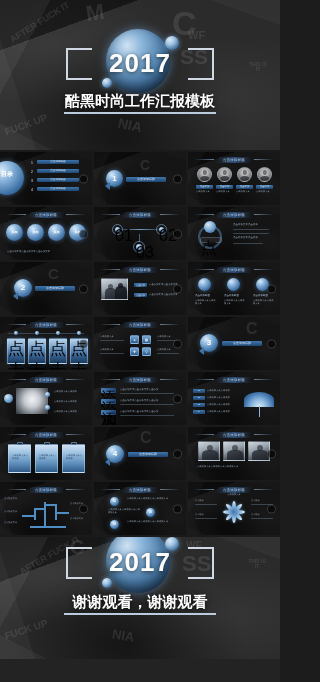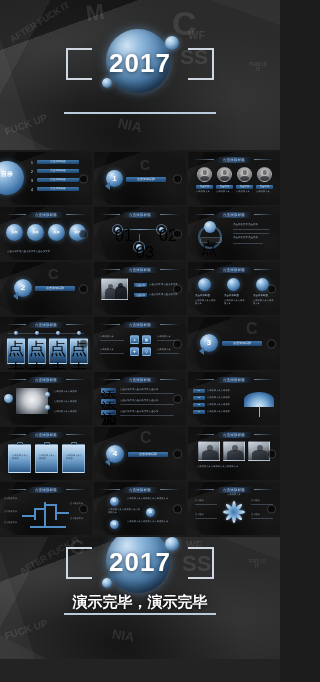--- a/index.html
+++ b/index.html
@@ -162,20 +162,21 @@
     <span class="glyph" style="left:86px;top:2px;font-size:22px;transform:rotate(-8deg);">M</span>
 
     <div class="frame frame-l" style="left:66px;top:48px;height:32px;"></div>
     <div class="frame frame-r" style="left:188px;top:48px;height:32px;"></div>
 
     <div class="orb" style="left:106px;top:29px;width:64px;height:64px;"></div>
     <div class="orb-sm" style="left:165px;top:36px;width:14px;height:14px;"></div>
     <div class="orb-sm" style="left:102px;top:78px;width:10px;height:10px;"></div>
 
     <div class="year" style="left:0;right:0;top:48px;text-align:center;font-size:26px;">2017</div>
+    <div class="banner-sub" style="top:92px;font-size:15px;">酷黑时尚工作汇报模板</div>
     <div class="banner-rule" style="left:64px;width:152px;top:112px;"></div>
   </div>
 
   <div class="grid">
 
     <div class="slide">
       <div class="bg dim"></div>
       <div class="bubble" style="left:-10px;top:9px;width:34px;height:34px;font-size:6px;line-height:8px;padding-top:9px;">
         <span>目录</span>
       </div>
@@ -538,17 +539,17 @@
     <span class="glyph" style="left:70px;top:0px;font-size:20px;transform:rotate(-6deg);">C</span>
 
     <div class="frame frame-l" style="left:66px;top:10px;height:32px;"></div>
     <div class="frame frame-r" style="left:188px;top:10px;height:32px;"></div>
 
     <div class="orb" style="left:106px;top:-8px;width:64px;height:64px;"></div>
     <div class="orb-sm" style="left:165px;top:0px;width:14px;height:14px;"></div>
     <div class="orb-sm" style="left:102px;top:41px;width:10px;height:10px;"></div>
 
     <div class="year" style="left:0;right:0;top:10px;text-align:center;font-size:26px;">2017</div>
-    <div class="banner-sub" style="top:56px;font-size:15px;">演示完毕，演示完毕</div>
+    <div class="banner-sub" style="top:56px;font-size:15px;">谢谢观看，谢谢观看</div>
     <div class="banner-rule" style="left:64px;width:152px;top:76px;"></div>
   </div>
 
 </div>
 
 </body></html>

